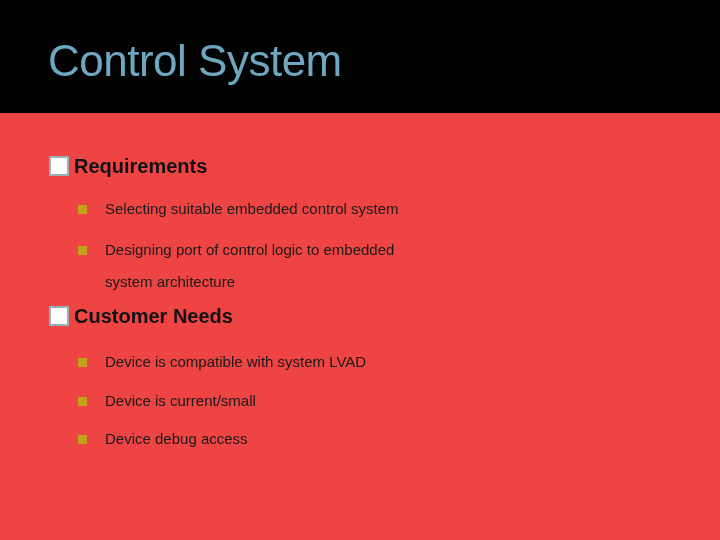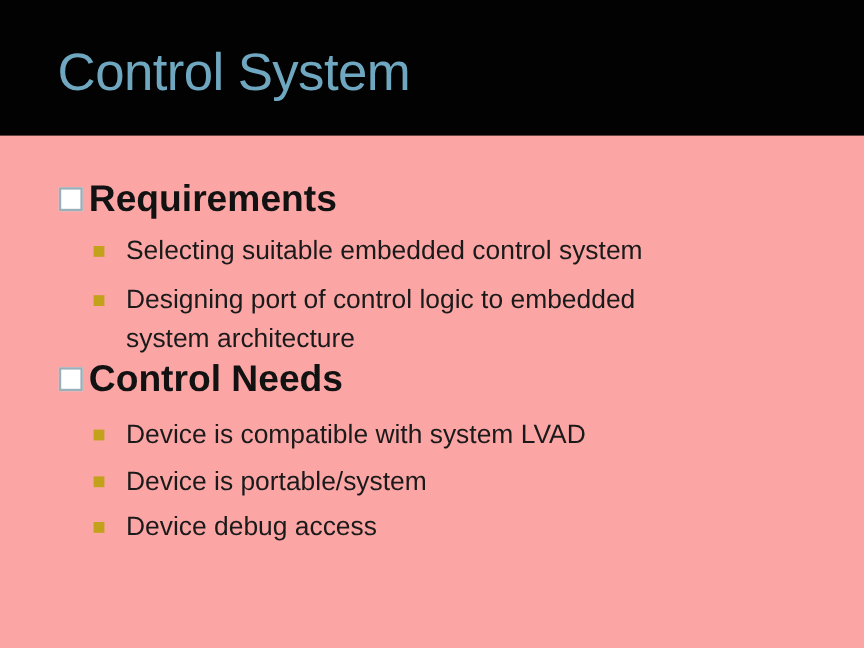--- a/index.html
+++ b/index.html
@@ -5,21 +5,21 @@
   html, body { margin: 0; padding: 0; }
   body {
     width: 720px; height: 540px;
     font-family: "Liberation Sans", sans-serif;
     background: #ffffff;
     overflow: hidden;
   }
   .slide {
     position: relative;
     width: 720px; height: 540px;
-    background: #fca5a5;
+    background: #ef4444;
   }
   
   .header {
     position: absolute;
     left: 0; top: 0;
     width: 720px; height: 113px;
     background: #020202;
   }
   .slide-title {
     position: absolute;
@@ -33,38 +33,38 @@
   }
   
   .row {
     position: absolute;
     left: 0;
     width: 720px;
   }
   .section-heading-text {
     position: absolute;
     left: 74px;
-    font-size: 31px;
+    font-size: 20px;
     line-height: 32px;
     font-weight: 700;
     color: #121212;
     white-space: nowrap;
   }
   .heading-bullet {
     position: absolute;
     left: 49px;
     width: 16px; height: 16px;
     border: 2px solid #9BAFB9;
     background: #ffffff;
     top: 6px;
   }
   .sub-bullet-text {
     position: absolute;
     left: 105px;
-    font-size: 22px;
+    font-size: 15px;
     line-height: 32px;
     font-weight: 400;
     color: #1a1a1a;
     white-space: pre-line;
   }
   .sub-bullet-square {
     position: absolute;
     left: 78px;
     top: 12px;
     width: 9px; height: 9px;
@@ -91,31 +91,31 @@
   </div>
 
   <div class="row" style="top:234px;">
     <span class="sub-bullet-square"></span>
     <span class="sub-bullet-text">Designing port of control logic to embedded
 system architecture</span>
   </div>
 
   <div class="row" style="top:300px;">
     <span class="heading-bullet"></span>
-    <span class="section-heading-text">Control Needs</span>
+    <span class="section-heading-text">Customer Needs</span>
   </div>
 
   <div class="row" style="top:346px;">
     <span class="sub-bullet-square"></span>
     <span class="sub-bullet-text">Device is compatible with system LVAD</span>
   </div>
 
   <div class="row" style="top:385px;">
     <span class="sub-bullet-square"></span>
-    <span class="sub-bullet-text">Device is portable/system</span>
+    <span class="sub-bullet-text">Device is current/small</span>
   </div>
 
   <div class="row" style="top:423px;">
     <span class="sub-bullet-square"></span>
     <span class="sub-bullet-text">Device debug access</span>
   </div>
 
 </div>
 
 </body></html>

